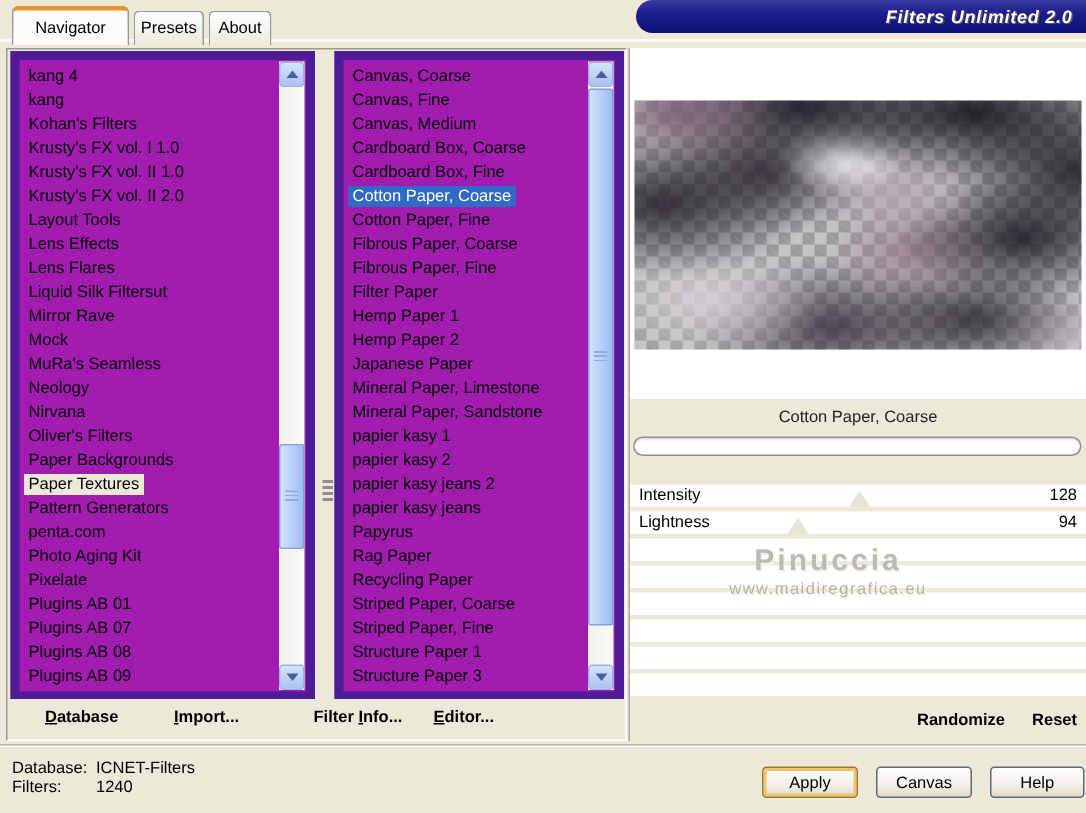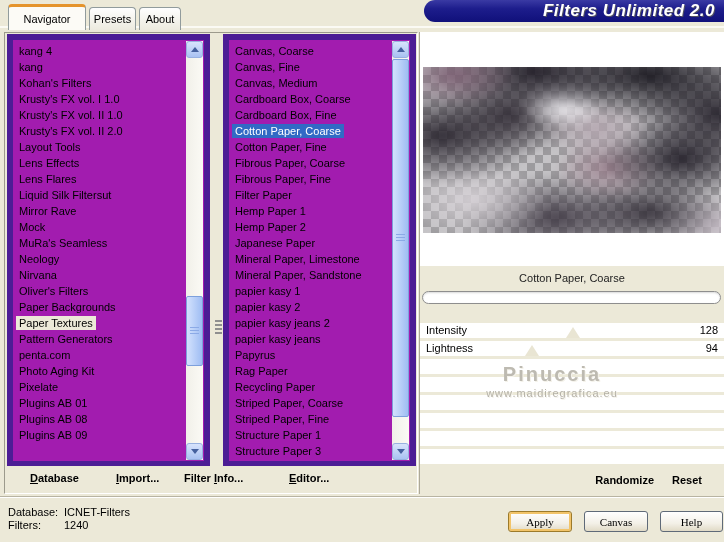--- a/index.html
+++ b/index.html
@@ -9,21 +9,21 @@
     font-family:"Liberation Sans",sans-serif;font-size:11px;color:#000;
   }
   
   .banner{
     position:absolute;top:0;left:424px;right:0;height:22px;
     background:linear-gradient(180deg,#3a3aa4 0%,#1d1d8c 40%,#10107a 100%);
     border-radius:11px 0 0 11px;
     display:flex;align-items:center;justify-content:flex-end;padding-right:9px;
   }
   .banner-title{
-    color:#fff;font-weight:bold;font-style:italic;font-size:17px;letter-spacing:.5px;
+    color:#fff;font-weight:bold;font-style:italic;font-size:12px;letter-spacing:.5px;
     text-shadow:1px 1px 0 rgba(90,90,90,.85);white-space:nowrap;
   }
   .page-topline{position:absolute;top:26px;left:0;right:0;height:2px;background:#fbfaf4;}
   
   .tab{
     position:absolute;box-sizing:border-box;z-index:2;
     border:1px solid #919b9c;border-bottom:none;border-radius:4px 4px 0 0;
     display:flex;align-items:center;justify-content:center;
     background:linear-gradient(180deg,#fefefe,#eceade);
     cursor:default;white-space:nowrap;
@@ -72,21 +72,21 @@
     display:flex;align-items:center;justify-content:center;
   }
   .thumb-grip{width:9px;height:8px;background:repeating-linear-gradient(180deg,#8baae6 0 1px,transparent 1px 3px);}
   .splitter{position:absolute;left:205px;top:1px;width:13px;height:433px;cursor:col-resize;}
   .splitter-grip{
     position:absolute;left:210px;top:287px;width:7px;height:16px;
     background:repeating-linear-gradient(180deg,#8f8f8f 0 2px,transparent 2px 4px);
   }
   .lists-toolbar{position:absolute;left:1px;right:1px;bottom:1px;height:26px;background:#ece9d8;}
   .tool-label{position:absolute;top:6px;font-weight:bold;cursor:default;white-space:nowrap;}
-  #tl-0{left:24px;} #tl-1{left:110px;} #tl-2{left:178px;} #tl-3{left:283px;}
+  #tl-0{left:24px;} #tl-1{left:110px;} #tl-2{left:203px;} #tl-3{left:283px;}
   
   .right-panel{
     position:absolute;left:419px;top:32px;width:305px;height:462px;box-sizing:border-box;
     background:#ece9d8;border-left:1px solid #aca899;
   }
   .preview-area{position:absolute;left:0;top:0;right:0;height:234px;background:#fff;}
   .preview-img{
     position:absolute;left:3px;top:35px;width:298px;height:166px;overflow:hidden;
     background-image:
       linear-gradient(45deg,#c8c8c8 25%,transparent 25%,transparent 75%,#c8c8c8 75%),
@@ -137,34 +137,34 @@
     position:absolute;left:0;width:264px;top:331px;text-align:center;z-index:4;
     font-size:20px;font-weight:bold;letter-spacing:2px;color:#bdbab1;
     text-shadow:1px 1px 0 #f4f2ea;
   }
   .watermark2{
     position:absolute;left:0;width:264px;top:355px;text-align:center;z-index:4;
     font-size:11px;letter-spacing:1px;color:#b5b2a8;text-shadow:1px 1px 0 #f4f2ea;
   }
   .actions-strip{
     position:absolute;left:0;right:0;bottom:2px;height:24px;background:#ece9d8;
-    display:flex;align-items:center;justify-content:flex-end;gap:18px;padding-right:22px;
+    display:flex;align-items:center;justify-content:flex-end;gap:18px;padding-right:6px;
     font-weight:bold;
   }
   .action-label{cursor:default;}
   
   .groove{position:absolute;left:0;top:496px;width:724px;height:1px;background:#b8b4a2;box-shadow:0 1px 0 #fff;}
   .footer{position:absolute;left:0;top:499px;width:724px;height:43px;background:#ece9d8;}
   .status{position:absolute;left:8px;top:7px;line-height:13px;}
   .status-label{display:inline-block;width:56px;}
   .xp-btn{
     position:absolute;top:12px;width:64px;height:21px;box-sizing:border-box;
     border:1px solid #5f6a78;border-radius:3px;
     background:linear-gradient(180deg,#ffffff,#f3f0e7 60%,#e0dac6);
-    display:flex;align-items:center;justify-content:center;cursor:default;font-family:Liberation Serif, serif;
+    display:flex;align-items:center;justify-content:center;cursor:default;
   }
   #btn-apply{left:508px;border:1px solid #9c7a2a;box-shadow:inset 0 0 0 2px #f2c469;}
   #btn-cancel{left:584px;}
   #btn-help{left:660px;width:63px;}
   u{text-decoration:underline;}
 </style>
 </head>
 <body>
 
 <div class="banner">
@@ -202,20 +202,21 @@
         <div class="list-item"><span class="item-text">Neology</span></div>
         <div class="list-item"><span class="item-text">Nirvana</span></div>
         <div class="list-item"><span class="item-text">Oliver's Filters</span></div>
         <div class="list-item"><span class="item-text">Paper Backgrounds</span></div>
         <div class="list-item"><span class="item-text sel-cream">Paper Textures</span></div>
         <div class="list-item"><span class="item-text">Pattern Generators</span></div>
         <div class="list-item"><span class="item-text">penta.com</span></div>
         <div class="list-item"><span class="item-text">Photo Aging Kit</span></div>
         <div class="list-item"><span class="item-text">Pixelate</span></div>
         <div class="list-item"><span class="item-text">Plugins AB 01</span></div>
+        <div class="list-item"><span class="item-text">Plugins AB 07</span></div>
         <div class="list-item"><span class="item-text">Plugins AB 08</span></div>
         <div class="list-item"><span class="item-text">Plugins AB 09</span></div>
       </div>
     <div class="scrollbar">
       <div class="sb-btn sb-up">
           <div class="tri-up"></div>
         </div>
       <div class="sb-thumb" style="top:255px;height:70px;">
           <div class="thumb-grip"></div>
         </div>

